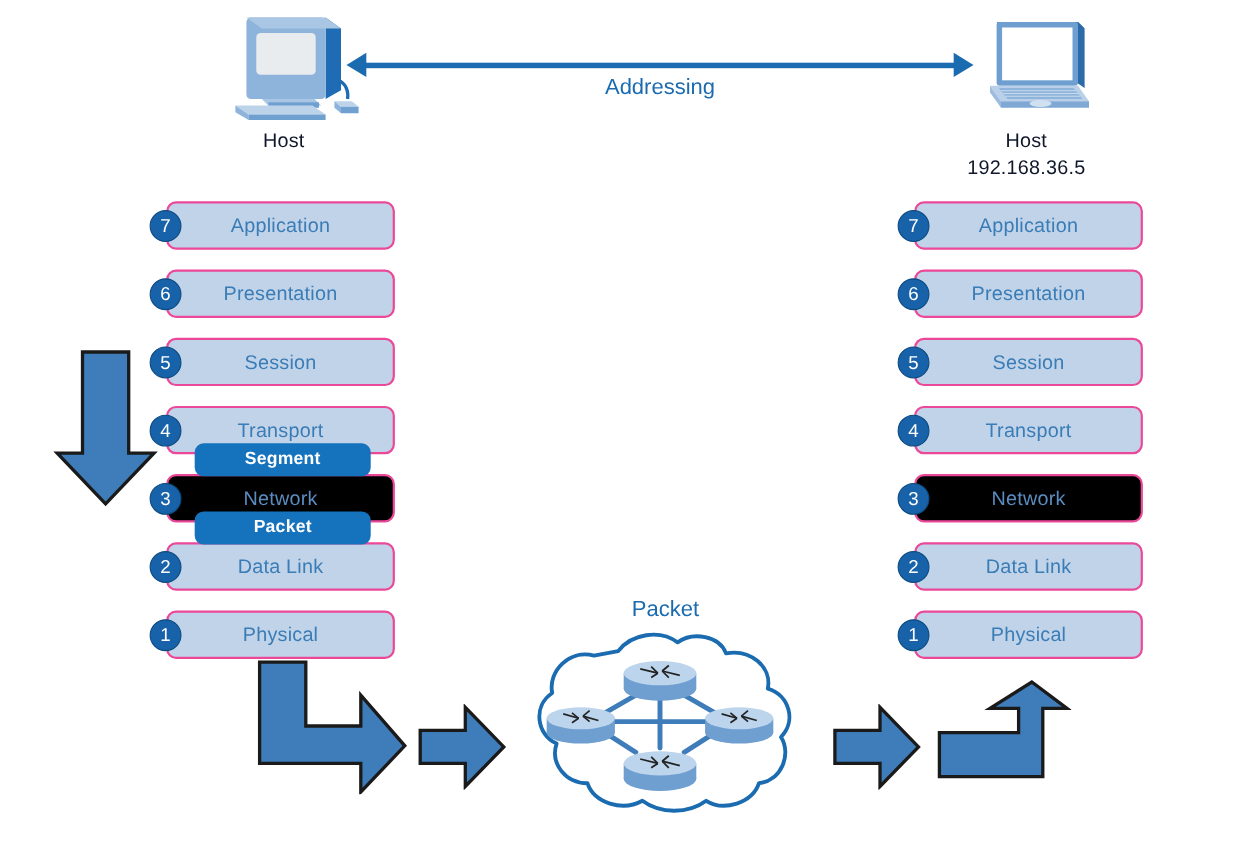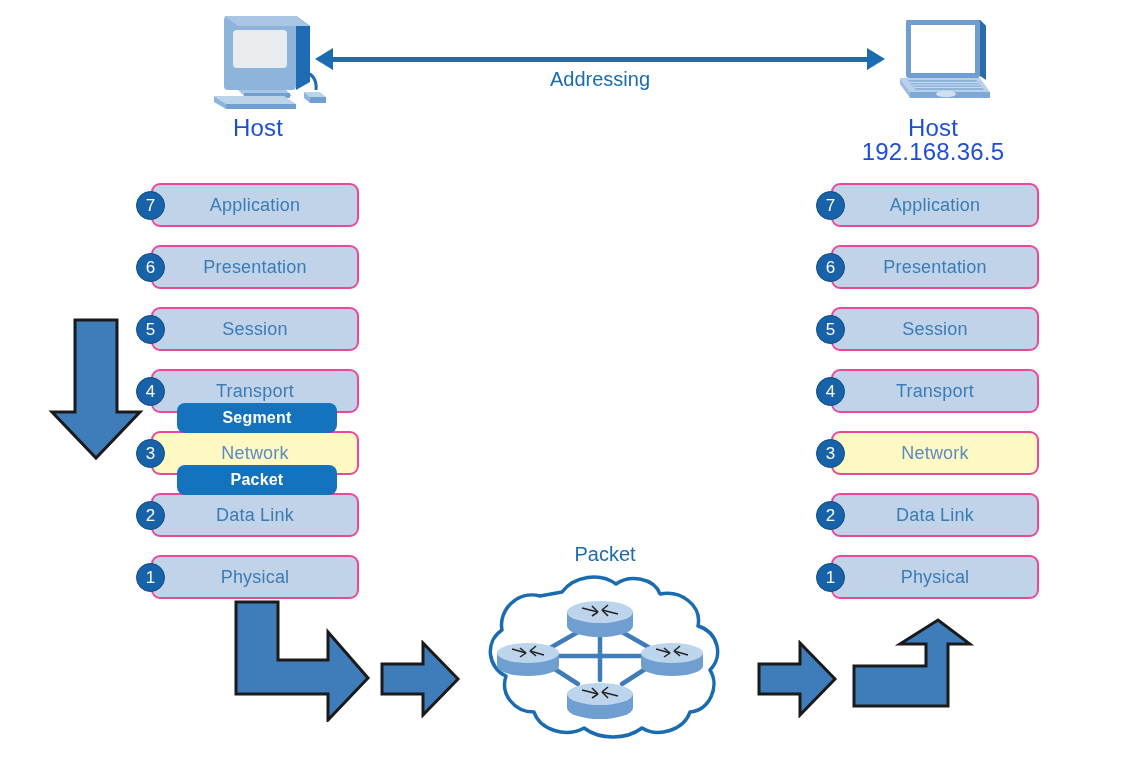--- a/index.html
+++ b/index.html
@@ -17,22 +17,22 @@
     height: 777px;
     background: #ffffff;
     overflow: hidden;
   }
 
   
   .host-label {
     position: absolute;
     width: 260px;
     text-align: center;
-    color: #1d4ed8;
-    font-size: 24px;
+    color: #0f172a;
+    font-size: 18px;
     line-height: 24px;
     letter-spacing: 0.2px;
   }
   .host-label .hl-name { display: block; }
   .host-label .hl-ip { display: block; }
 
   
   .addr-wrap {
     position: absolute;
     left: 315px;
@@ -93,21 +93,21 @@
     height: 44px;
     box-sizing: border-box;
     border: 2px solid #ec4899;
     border-radius: 9px;
     background: #c0d3e9;
     display: flex;
     align-items: center;
     justify-content: center;
   }
   .layer-box.highlight {
-    background: #fef9c3;
+    background: #000000;
   }
   .layer-text {
     color: #3a7cb5;
     font-size: 18px;
     letter-spacing: 0.2px;
   }
   .layer-box.highlight .layer-text {
     color: #5b8cc0;
   }
   .layer-num {

